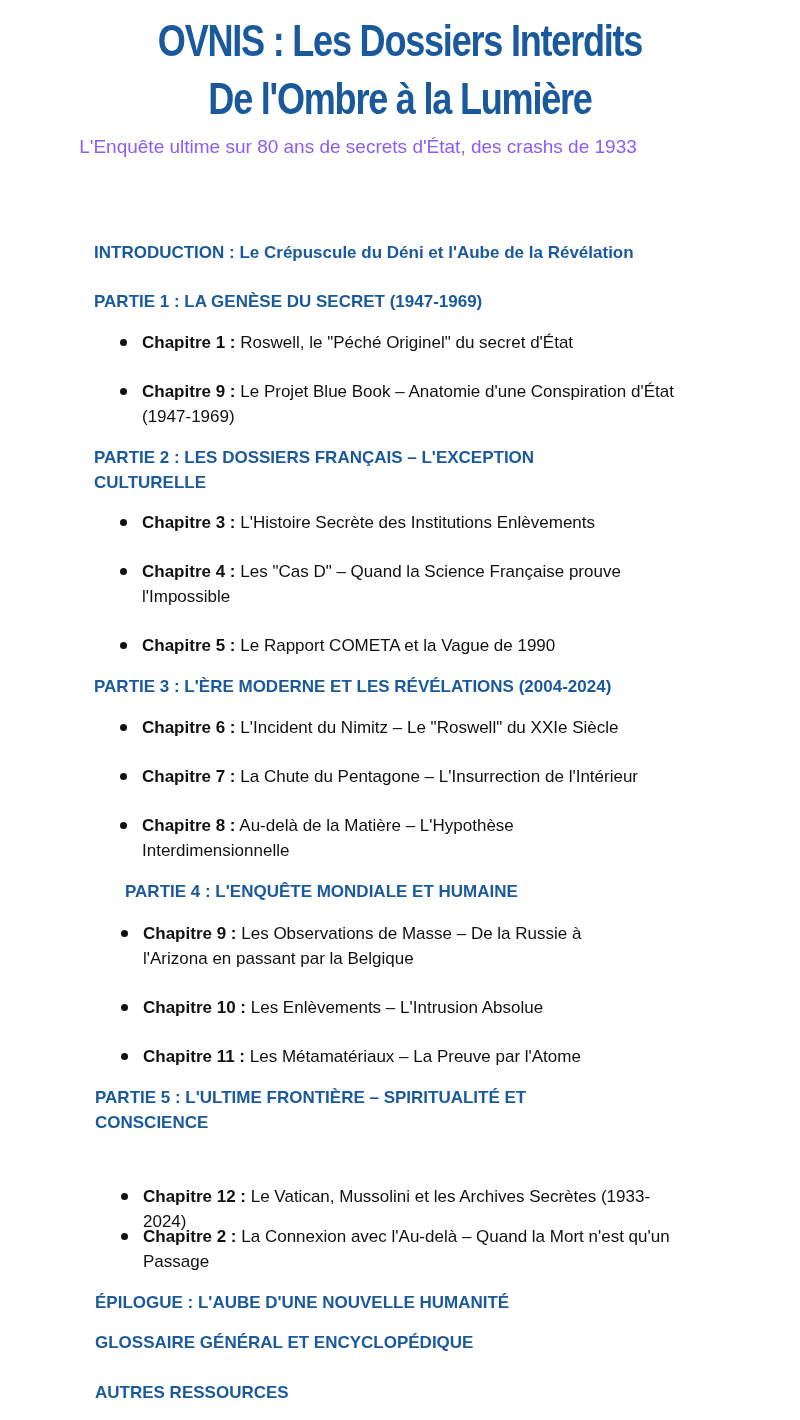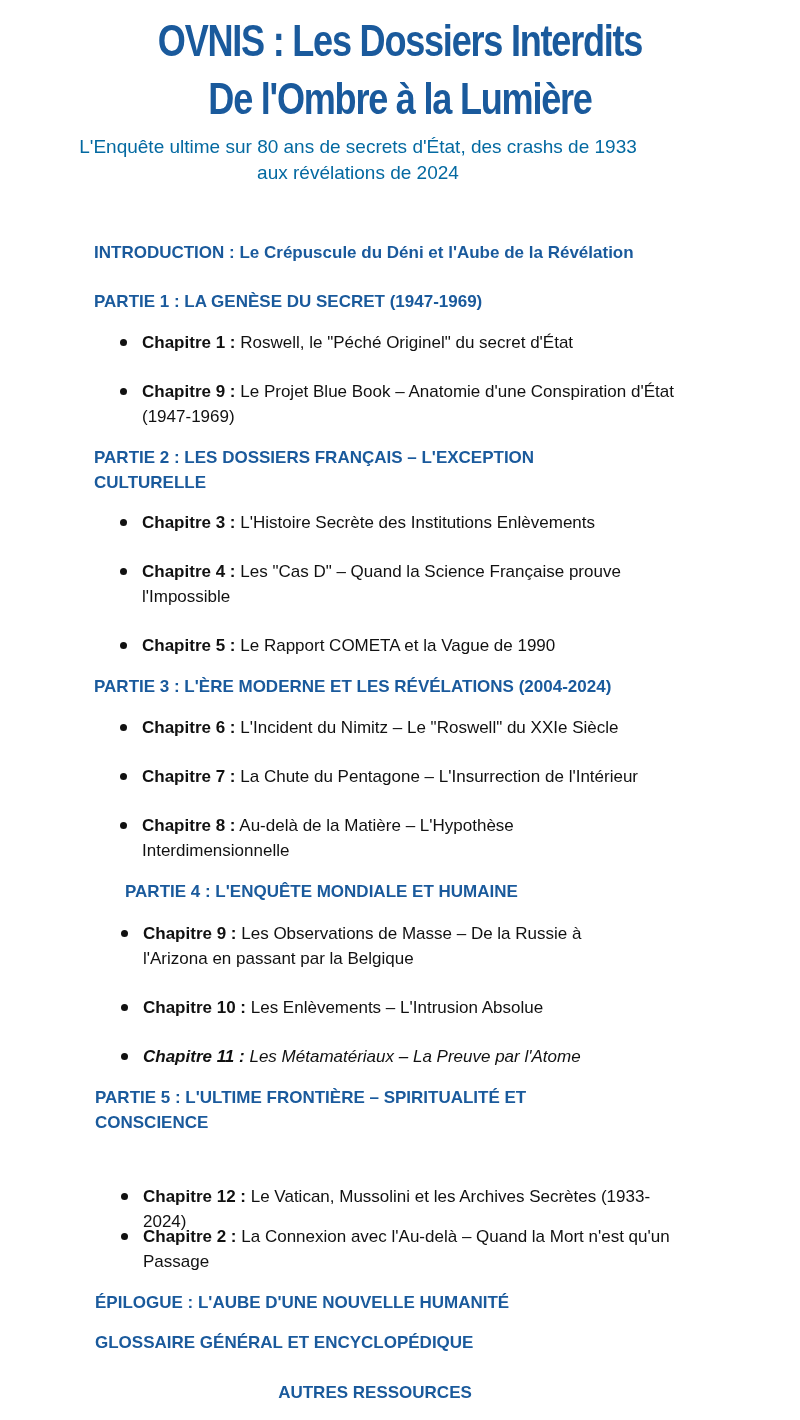--- a/index.html
+++ b/index.html
@@ -7,42 +7,41 @@
   .title {
     position:absolute; left:0; width:800px; text-align:center;
     font-family:"Liberation Sans", sans-serif; font-weight:bold;
     color:#1a5a9c; font-size:44px; letter-spacing:-1.5px;
     transform:scaleX(0.82); transform-origin:center;
   }
   .t1 { top:16px; }
   .t2 { top:74px; }
   .subtitle {
     position:absolute; left:0; top:134px; width:716px; text-align:center;
-    color:#0369a1; font-size:19px; line-height:26px;
+    color:#8b5cf6; font-size:19px; line-height:26px;
   }
   .toc { position:absolute; left:94px; top:0; width:620px; }
   .heading {
     position:absolute; color:#1a5a9c; font-weight:bold; font-size:17px; line-height:25px; width:560px;
   }
   .chap {
     position:absolute; color:#111; font-size:17px; line-height:25px; width:560px; padding-left:48px;
   }
   .chap .bullet {
     position:absolute; left:26px; top:9px; width:7px; height:7px; border-radius:50%; background:#111;
   }
   .chap b { font-weight:bold; }
 </style>
 </head>
 <body>
 
 <div class="title t1">OVNIS : Les Dossiers Interdits</div>
 <div class="title t2">De l'Ombre à la Lumière</div>
 <div class="subtitle">
   <div>L'Enquête ultime sur 80 ans de secrets d'État, des crashs de 1933</div>
-  <div>aux révélations de 2024</div>
 </div>
 
 <div class="toc">
   <div class="heading" style="top:240px;">INTRODUCTION : Le Crépuscule du Déni et l'Aube de la Révélation</div>
 
   <div class="heading" style="top:289px;">PARTIE 1 : LA GENÈSE DU SECRET (1947-1969)</div>
   <div class="chap" style="top:330px;"><span class="bullet"></span><b>Chapitre 1 :</b> <span>Roswell, le "Péché Originel" du secret d'État</span></div>
   <div class="chap" style="top:379px;"><span class="bullet"></span><b>Chapitre 9 :</b> <span>Le Projet Blue Book – Anatomie d'une Conspiration d'État (1947-1969)</span></div>
 
   <div class="heading" style="top:445px; width:520px;">PARTIE 2 : LES DOSSIERS FRANÇAIS – L'EXCEPTION CULTURELLE</div>
@@ -51,22 +50,22 @@
   <div class="chap" style="top:633px;"><span class="bullet"></span><b>Chapitre 5 :</b> <span>Le Rapport COMETA et la Vague de 1990</span></div>
 
   <div class="heading" style="top:674px; width:600px;">PARTIE 3 : L'ÈRE MODERNE ET LES RÉVÉLATIONS (2004-2024)</div>
   <div class="chap" style="top:715px;"><span class="bullet"></span><b>Chapitre 6 :</b> <span>L'Incident du Nimitz – Le "Roswell" du XXIe Siècle</span></div>
   <div class="chap" style="top:764px; width:600px;"><span class="bullet"></span><b>Chapitre 7 :</b> <span>La Chute du Pentagone – L'Insurrection de l'Intérieur</span></div>
   <div class="chap" style="top:813px; width:480px;"><span class="bullet"></span><b>Chapitre 8 :</b> <span>Au-delà de la Matière – L'Hypothèse Interdimensionnelle</span></div>
 
   <div class="heading" style="top:879px; left:1px;margin-left:30px;">PARTIE 4 : L'ENQUÊTE MONDIALE ET HUMAINE</div>
   <div class="chap" style="top:921px; left:1px; width:500px;"><span class="bullet"></span><b>Chapitre 9 :</b> <span>Les Observations de Masse – De la Russie à l'Arizona en passant par la Belgique</span></div>
   <div class="chap" style="top:995px; left:1px;"><span class="bullet"></span><b>Chapitre 10 :</b> <span>Les Enlèvements – L'Intrusion Absolue</span></div>
-  <div class="chap" style="top:1044px; left:1px;font-style:italic;"><span class="bullet"></span><b>Chapitre 11 :</b> <span>Les Métamatériaux – La Preuve par l'Atome</span></div>
+  <div class="chap" style="top:1044px; left:1px;"><span class="bullet"></span><b>Chapitre 11 :</b> <span>Les Métamatériaux – La Preuve par l'Atome</span></div>
 
   <div class="heading" style="top:1085px; left:1px; width:520px;">PARTIE 5 : L'ULTIME FRONTIÈRE – SPIRITUALITÉ ET CONSCIENCE</div>
   <div class="chap" style="top:1184px; left:1px; width:510px;"><span class="bullet"></span><b>Chapitre 12 :</b> <span>Le Vatican, Mussolini et les Archives Secrètes (1933-2024)</span></div>
   <div class="chap" style="top:1224px; left:1px; width:560px;"><span class="bullet"></span><b>Chapitre 2 :</b> <span>La Connexion avec l'Au-delà – Quand la Mort n'est qu'un Passage</span></div>
 
   <div class="heading" style="top:1290px; left:1px;">ÉPILOGUE : L'AUBE D'UNE NOUVELLE HUMANITÉ</div>
   <div class="heading" style="top:1330px; left:1px;">GLOSSAIRE GÉNÉRAL ET ENCYCLOPÉDIQUE</div>
-  <div class="heading" style="top:1380px; left:1px;text-align:center;">AUTRES RESSOURCES</div>
+  <div class="heading" style="top:1380px; left:1px;">AUTRES RESSOURCES</div>
 </div>
 
 </body></html>

